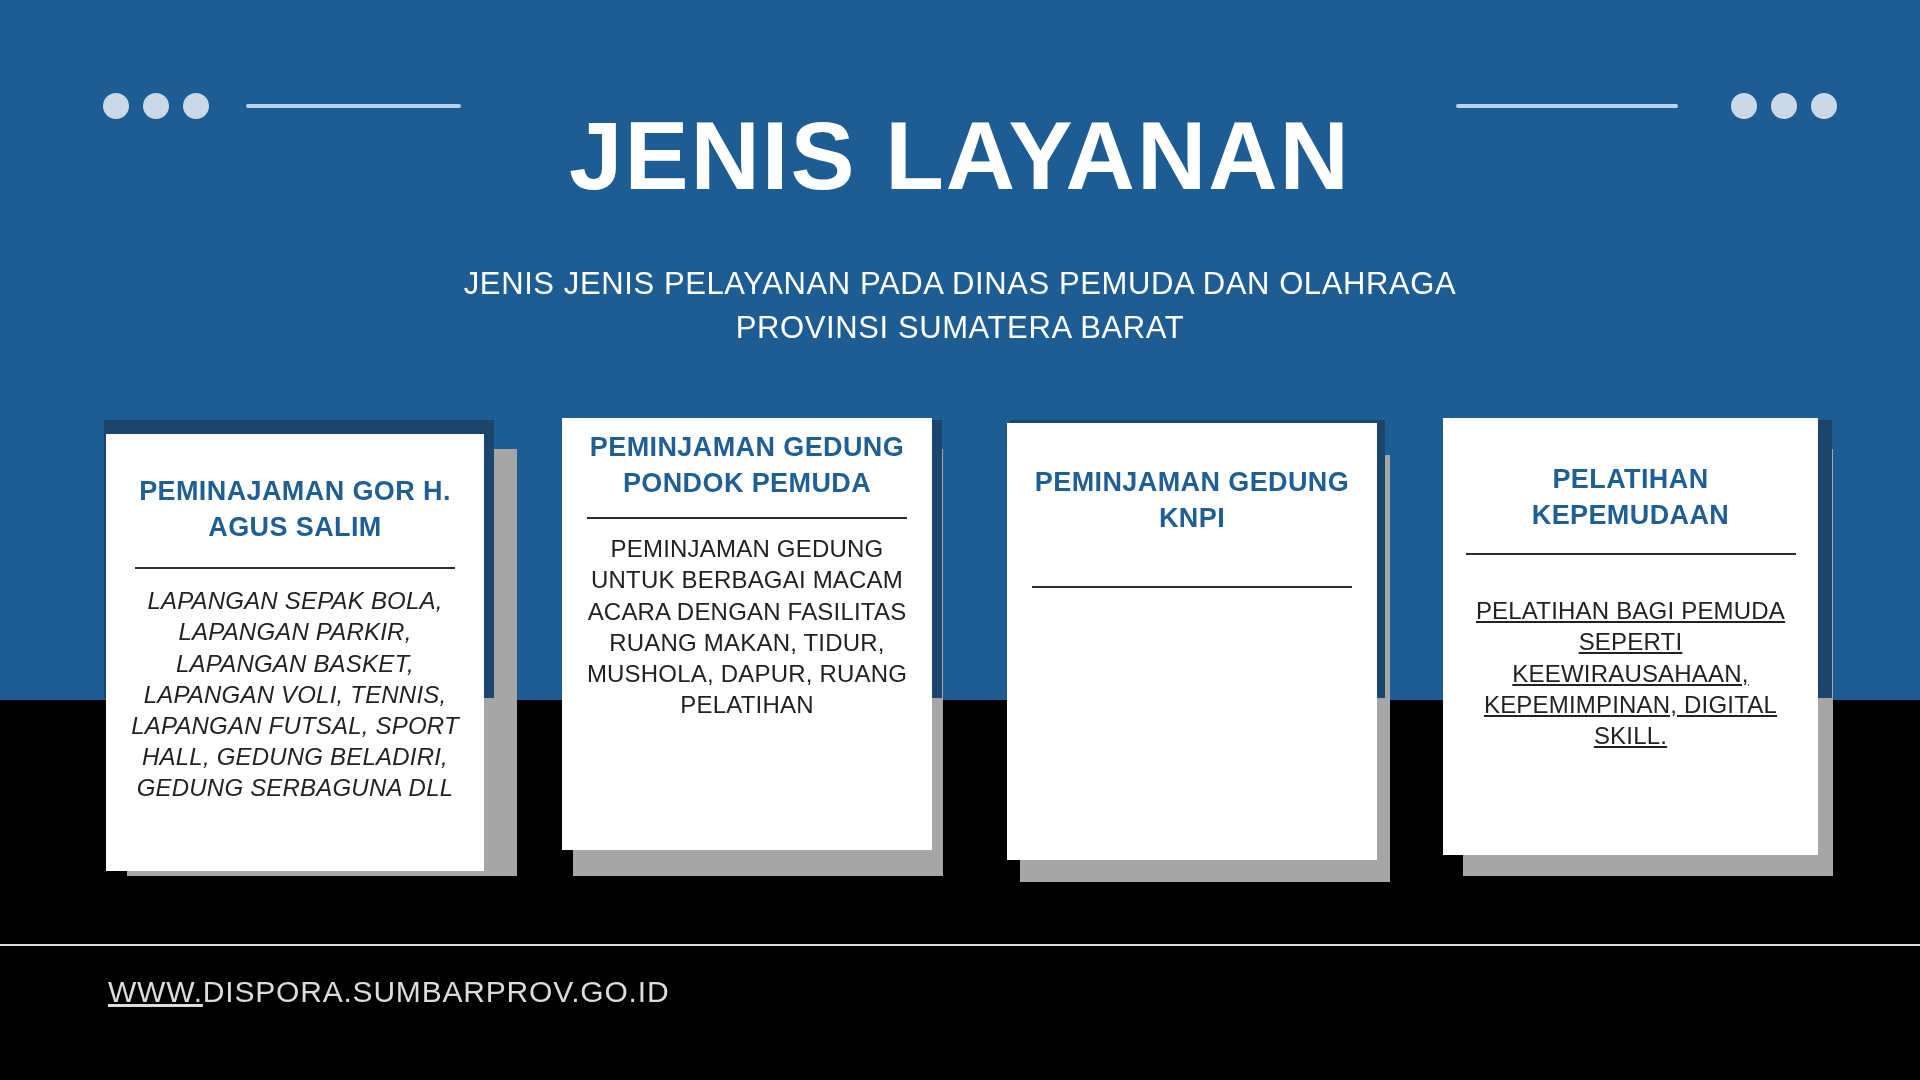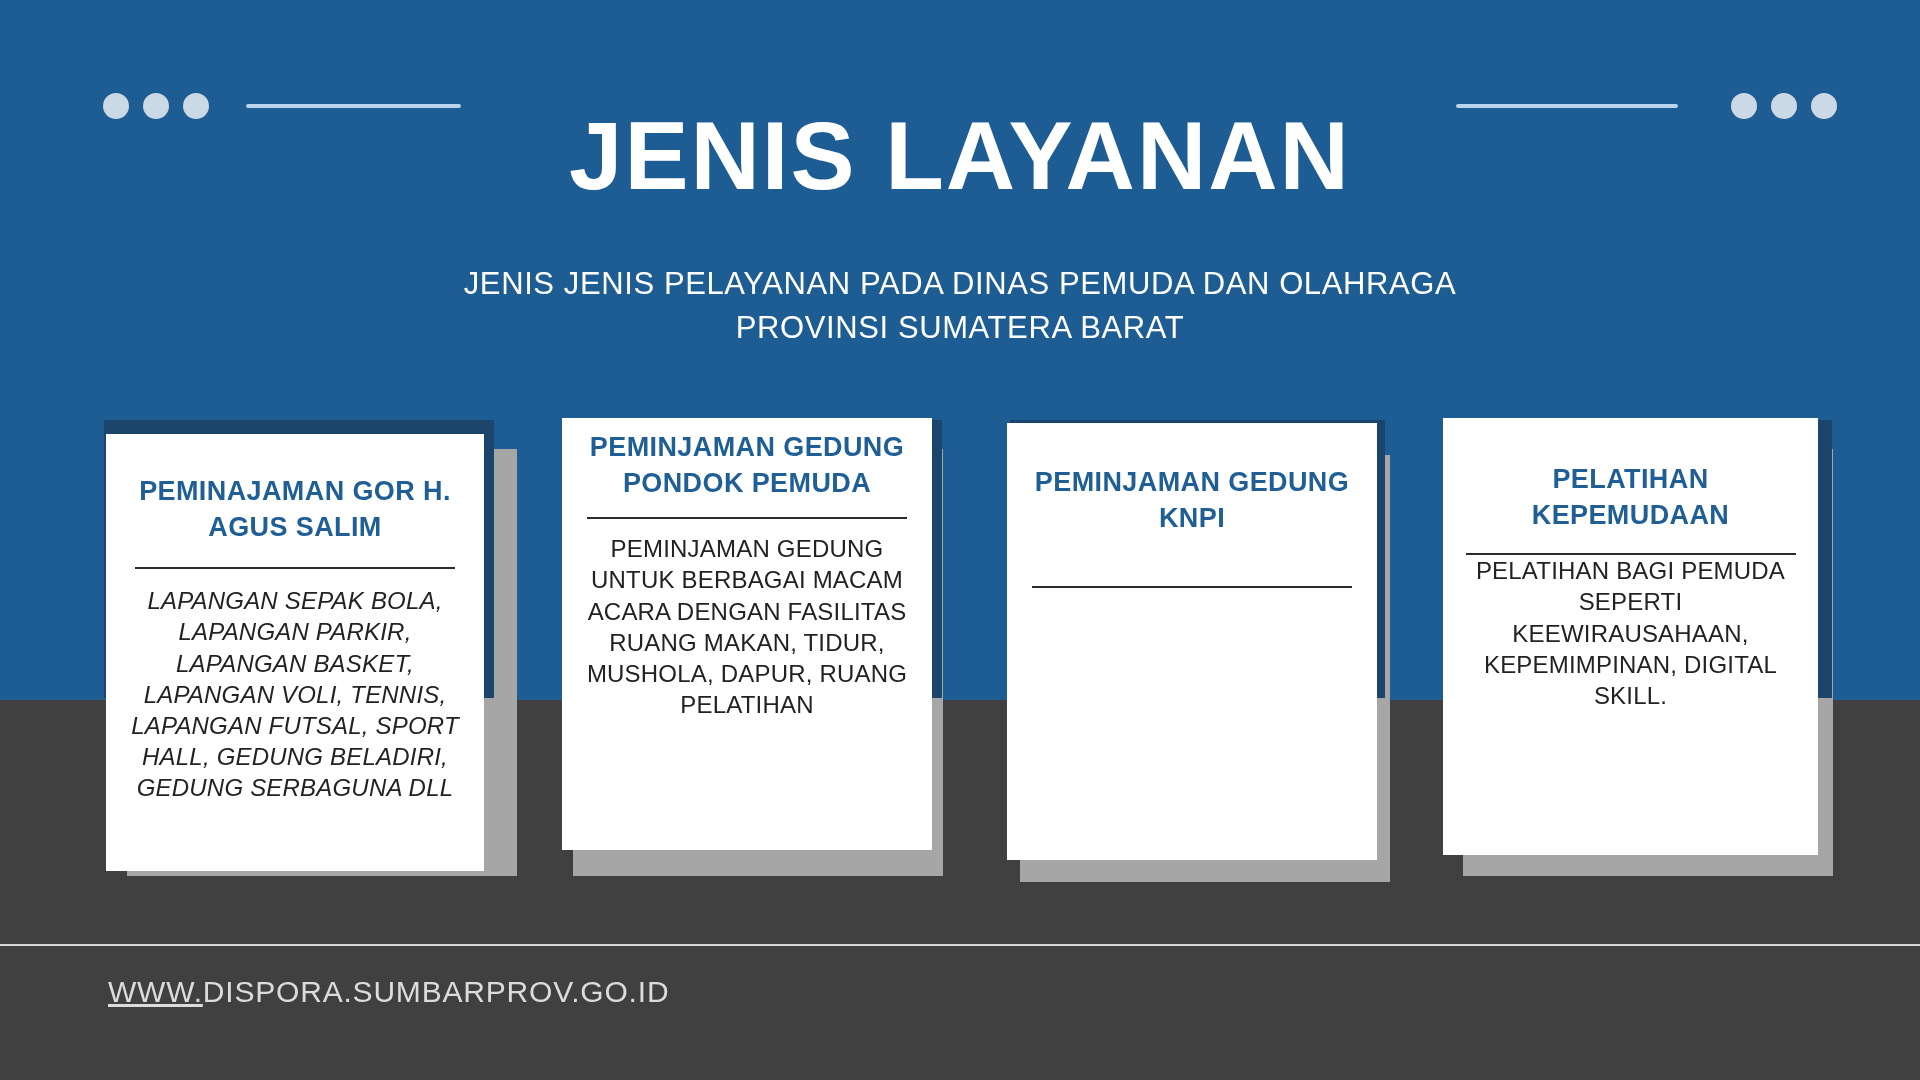--- a/index.html
+++ b/index.html
@@ -7,21 +7,21 @@
     width: 1920px;
     height: 1080px;
     overflow: hidden;
     background: #ffffff;
     font-family: "Liberation Sans", sans-serif;
   }
   #slide {
     position: relative;
     width: 1920px;
     height: 1080px;
-    background: #404040;
+    background: #000000;
   }
 
   
   .blue-band {
     position: absolute;
     left: 0; top: 0;
     width: 1920px;
     height: 700px;
     background: #1d5d94;
   }
@@ -191,20 +191,20 @@
       <div class="card-divider" style="margin-top:18px; width:320px;"></div>
     </div>
   </div>
 
   <div class="card-wrap">
     <div class="shadow-gray" style="left:1463px; top:449px; width:370px; height:427px;"></div>
     <div class="shadow-navy" style="left:1452px; top:420px; width:380px; height:278px;"></div>
     <div class="card" style="left:1443px; top:418px; width:375px; height:437px;align-items:center;">
       <div class="card-title" style="margin-top:44px;">PELATIHAN KEPEMUDAAN</div>
       <div class="card-divider" style="margin-top:20px; width:330px;"></div>
-      <div class="card-body" style="width:330px;">PELATIHAN BAGI PEMUDA SEPERTI KEEWIRAUSAHAAN, KEPEMIMPINAN, DIGITAL SKILL.</div>
+      <div class="card-body" style="margin-top:40px; width:330px;text-decoration:underline;">PELATIHAN BAGI PEMUDA SEPERTI KEEWIRAUSAHAAN, KEPEMIMPINAN, DIGITAL SKILL.</div>
     </div>
   </div>
 
   <div class="footer-rule"></div>
   <div class="footer-url"><span class="u">WWW.</span><span>DISPORA.SUMBARPROV.GO.ID</span></div>
 
 </div>
 
 </body></html>

